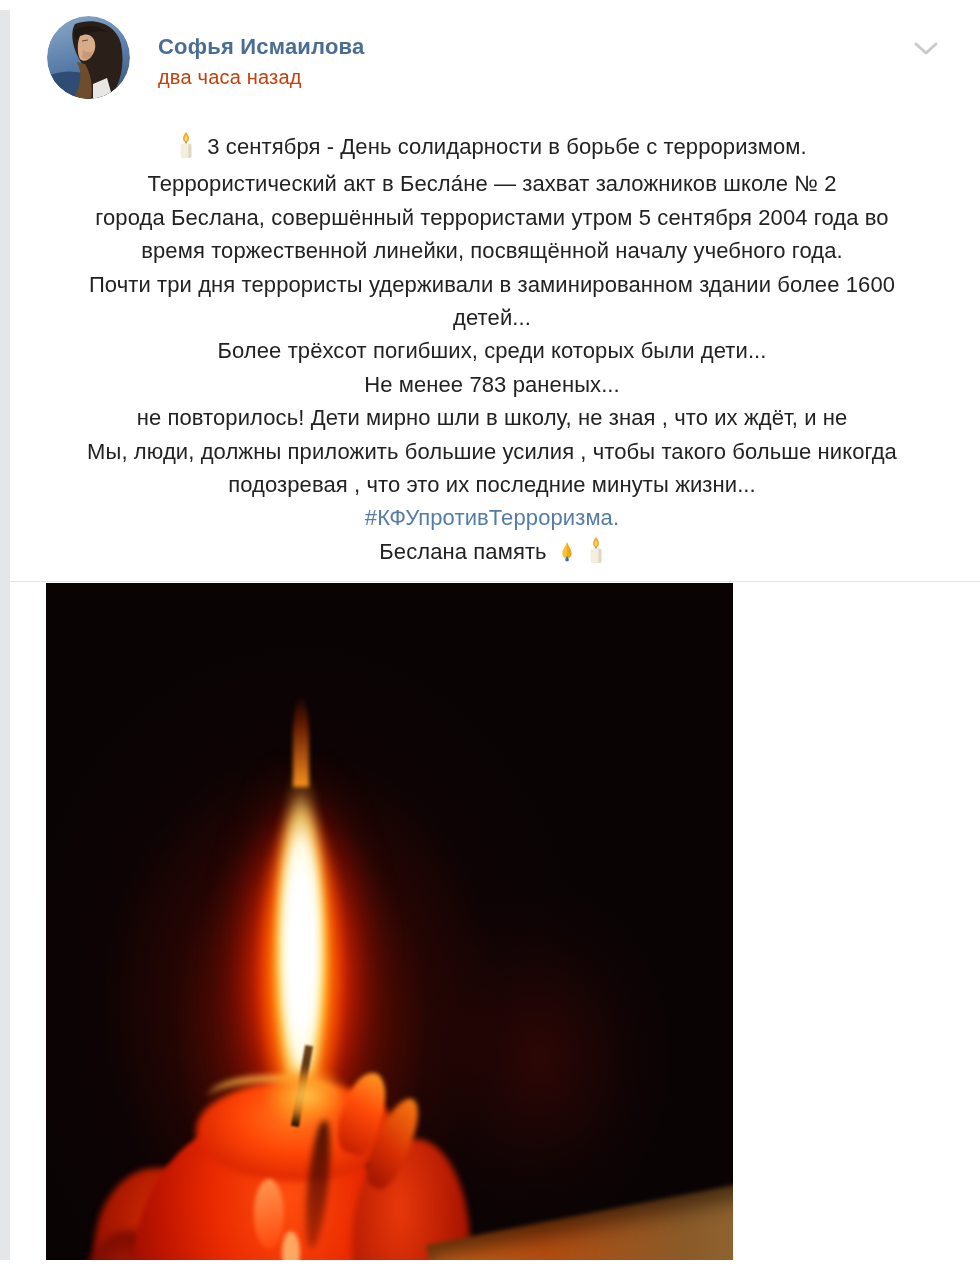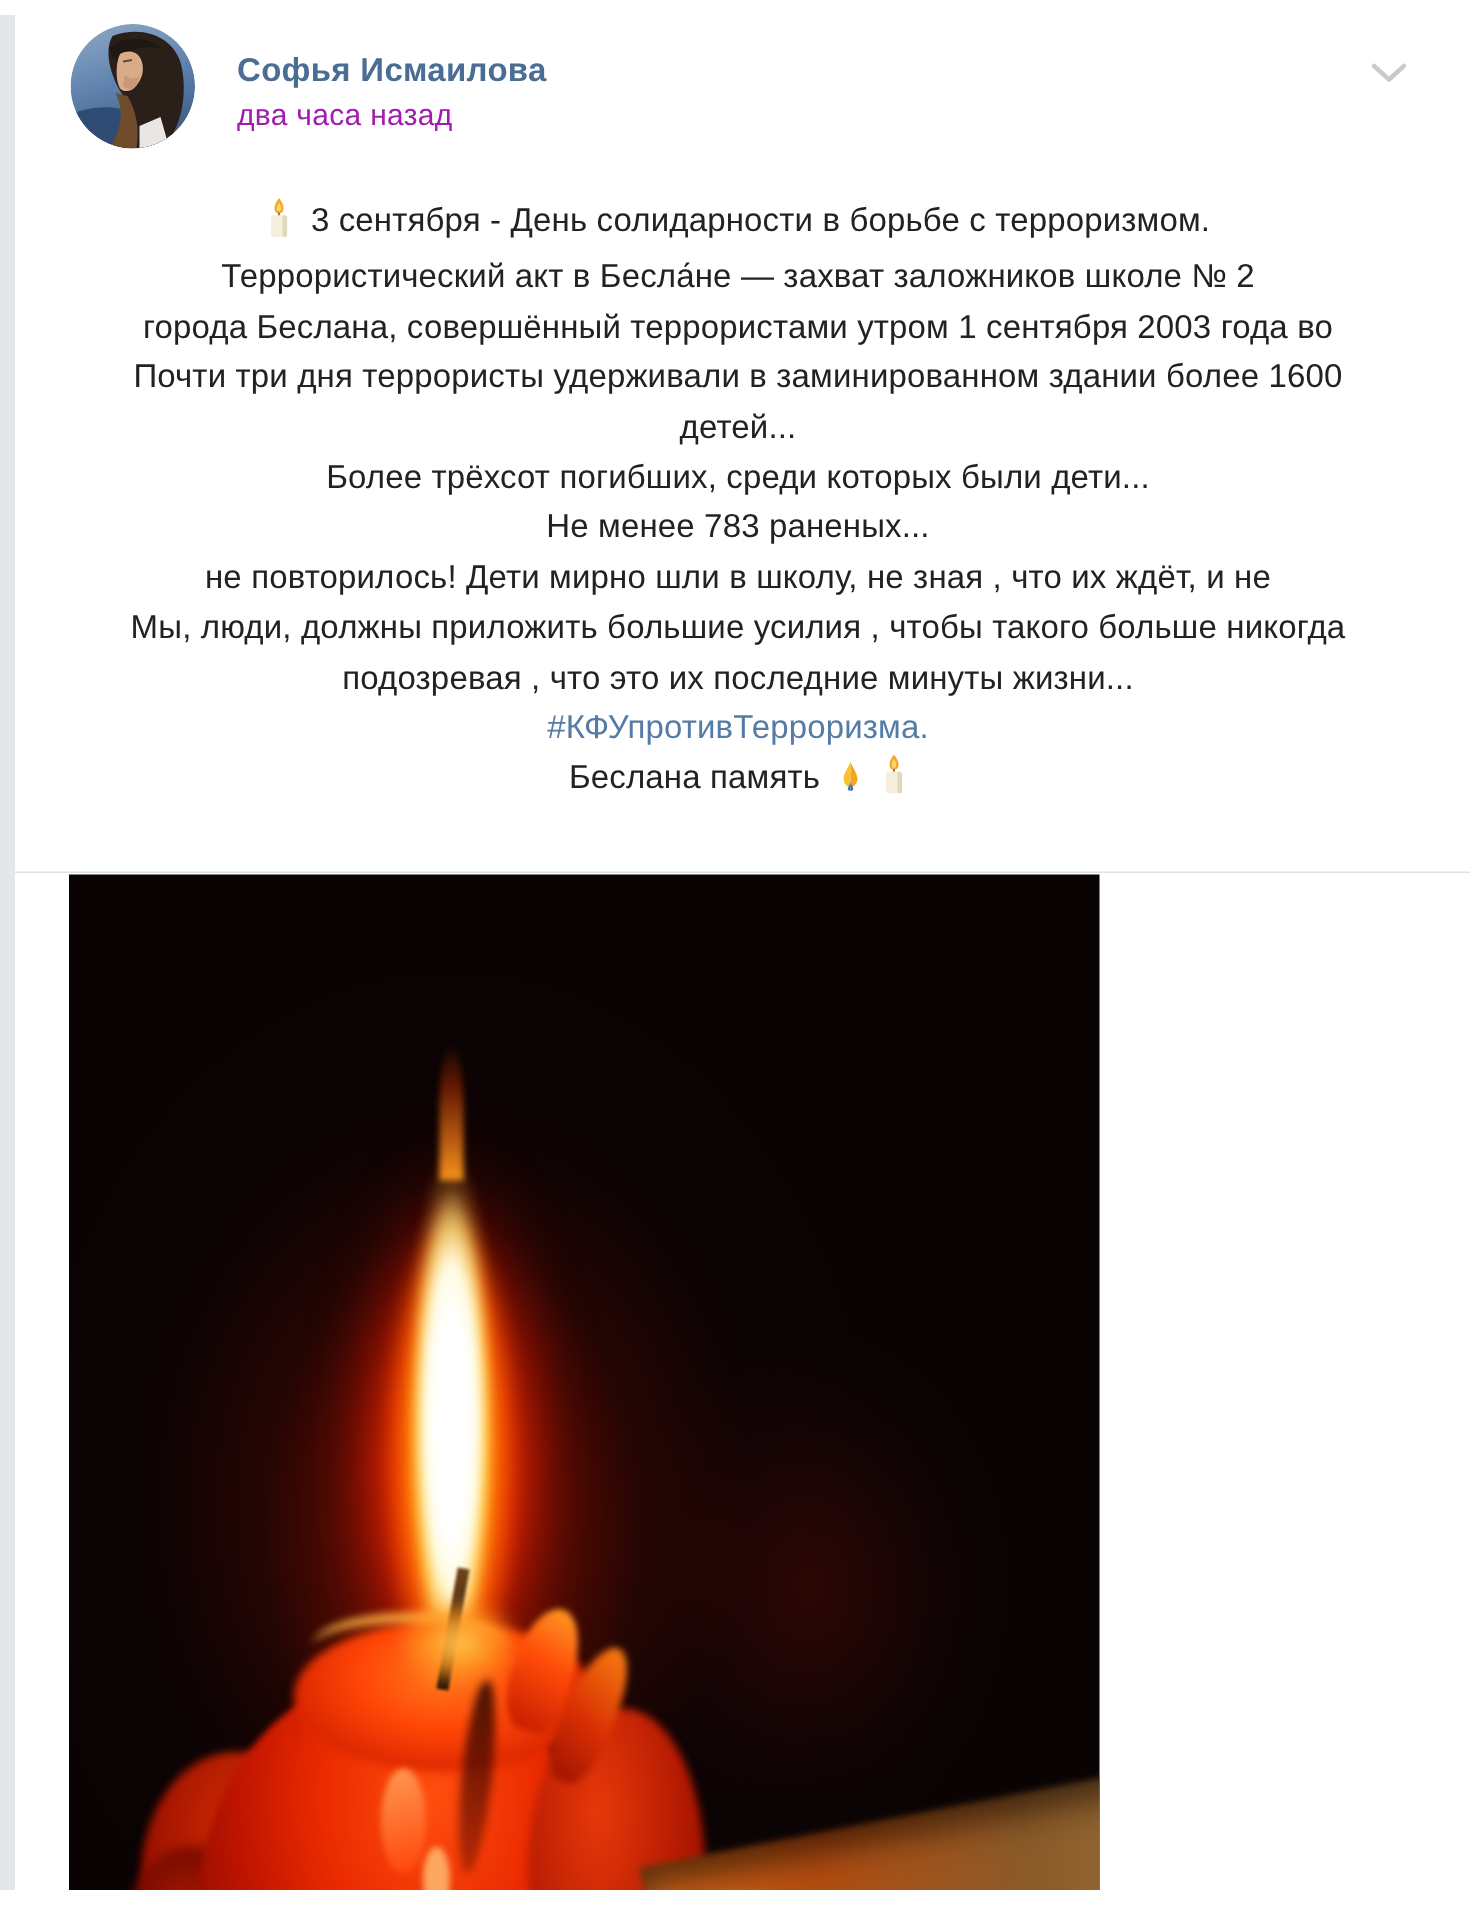--- a/index.html
+++ b/index.html
@@ -3,21 +3,21 @@
 <meta charset="utf-8">
 <style>
   html,body{margin:0;padding:0;}
   body{font-family:"Liberation Sans","DejaVu Sans",sans-serif;background:#fff;}
   .page{position:relative;width:980px;height:1260px;background:#ffffff;overflow:hidden;padding-left:10px;}
   .edge-strip{position:absolute;left:0;top:10px;width:10px;height:1270px;background:#e5e6e8;}
   
   .avatar{position:absolute;left:47px;top:16px;width:83px;height:83px;border-radius:50%;overflow:hidden;display:block;cursor:pointer;box-shadow:inset 0 0 0 1px rgba(0,0,0,.08);}
   .avatar svg{display:block;}
   .author{position:absolute;left:158px;top:34px;font-size:22px;font-weight:bold;color:#4a6d94;text-decoration:none;cursor:pointer;letter-spacing:.2px;}
-  .time{position:absolute;left:158px;top:66px;font-size:20px;color:#a21caf;letter-spacing:.2px;}
+  .time{position:absolute;left:158px;top:66px;font-size:20px;color:#c2410c;letter-spacing:.2px;}
   .menu-btn{position:absolute;left:906px;top:36px;width:40px;height:28px;background:none;border:none;padding:0;cursor:pointer;}
   
   .post-text{position:absolute;left:47px;top:130px;width:890px;font-size:22px;line-height:33.4px;color:#222222;letter-spacing:.1px;}
   .tline{white-space:nowrap;text-align:center;}
   .hashtag{color:#557ca6;text-decoration:none;cursor:pointer;}
   .emoji{display:inline-block;vertical-align:-4px;}
   .emoji.first{margin-right:12px;}
   .emoji.tail{margin-left:9px;}
   
   .divider{position:absolute;left:10px;top:581px;width:970px;height:1px;background:#e1e2e4;}
@@ -93,21 +93,22 @@
           <svg width="18" height="26" viewBox="0 0 18 26">
             <path d="M9 0 C10.8 2.5 12 4.5 12 6.6 C12 8.8 10.7 10.2 9 10.2 C7.3 10.2 6 8.8 6 6.6 C6 4.5 7.2 2.5 9 0 Z" fill="#f5a623"></path>
             <path d="M9 3 C9.9 4.4 10.5 5.5 10.5 6.8 C10.5 8 9.9 8.9 9 8.9 C8.1 8.9 7.5 8 7.5 6.8 C7.5 5.5 8.1 4.4 9 3 Z" fill="#ffd96a"></path>
             <rect x="8.55" y="9.8" width="0.9" height="2.2" fill="#5a4632"></rect>
             <rect x="3.6" y="11.5" width="10.8" height="14.5" rx="2" fill="#f4efdc"></rect>
             <rect x="11.3" y="11.5" width="3.1" height="14.5" rx="1.5" fill="#e0d9c0"></rect>
           </svg>
         </span><span>3 сентября - День солидарности в борьбе с терроризмом.</span>
       </div>
       <div class="tline">Террористический акт в Бесла́не — захват заложников школе № 2</div>
-      <div class="tline">города Беслана, совершённый террористами утром 1 сентября 2003 года во</div>
+      <div class="tline">города Беслана, совершённый террористами утром 5 сентября 2004 года во</div>
+      <div class="tline">время торжественной линейки, посвящённой началу учебного года.</div>
       <div class="tline">Почти три дня террористы удерживали в заминированном здании более 1600</div>
       <div class="tline">детей...</div>
       <div class="tline">Более трёхсот погибших, среди которых были дети...</div>
       <div class="tline">Не менее 783 раненых...</div>
       <div class="tline">не повторилось! Дети мирно шли в школу, не зная , что их ждёт, и не</div>
       <div class="tline">Мы, люди, должны приложить большие усилия , чтобы такого больше никогда</div>
       <div class="tline">подозревая , что это их последние минуты жизни...</div>
       <div class="tline">
         <a class="hashtag">#КФУпротивТерроризма.</a>
       </div>

